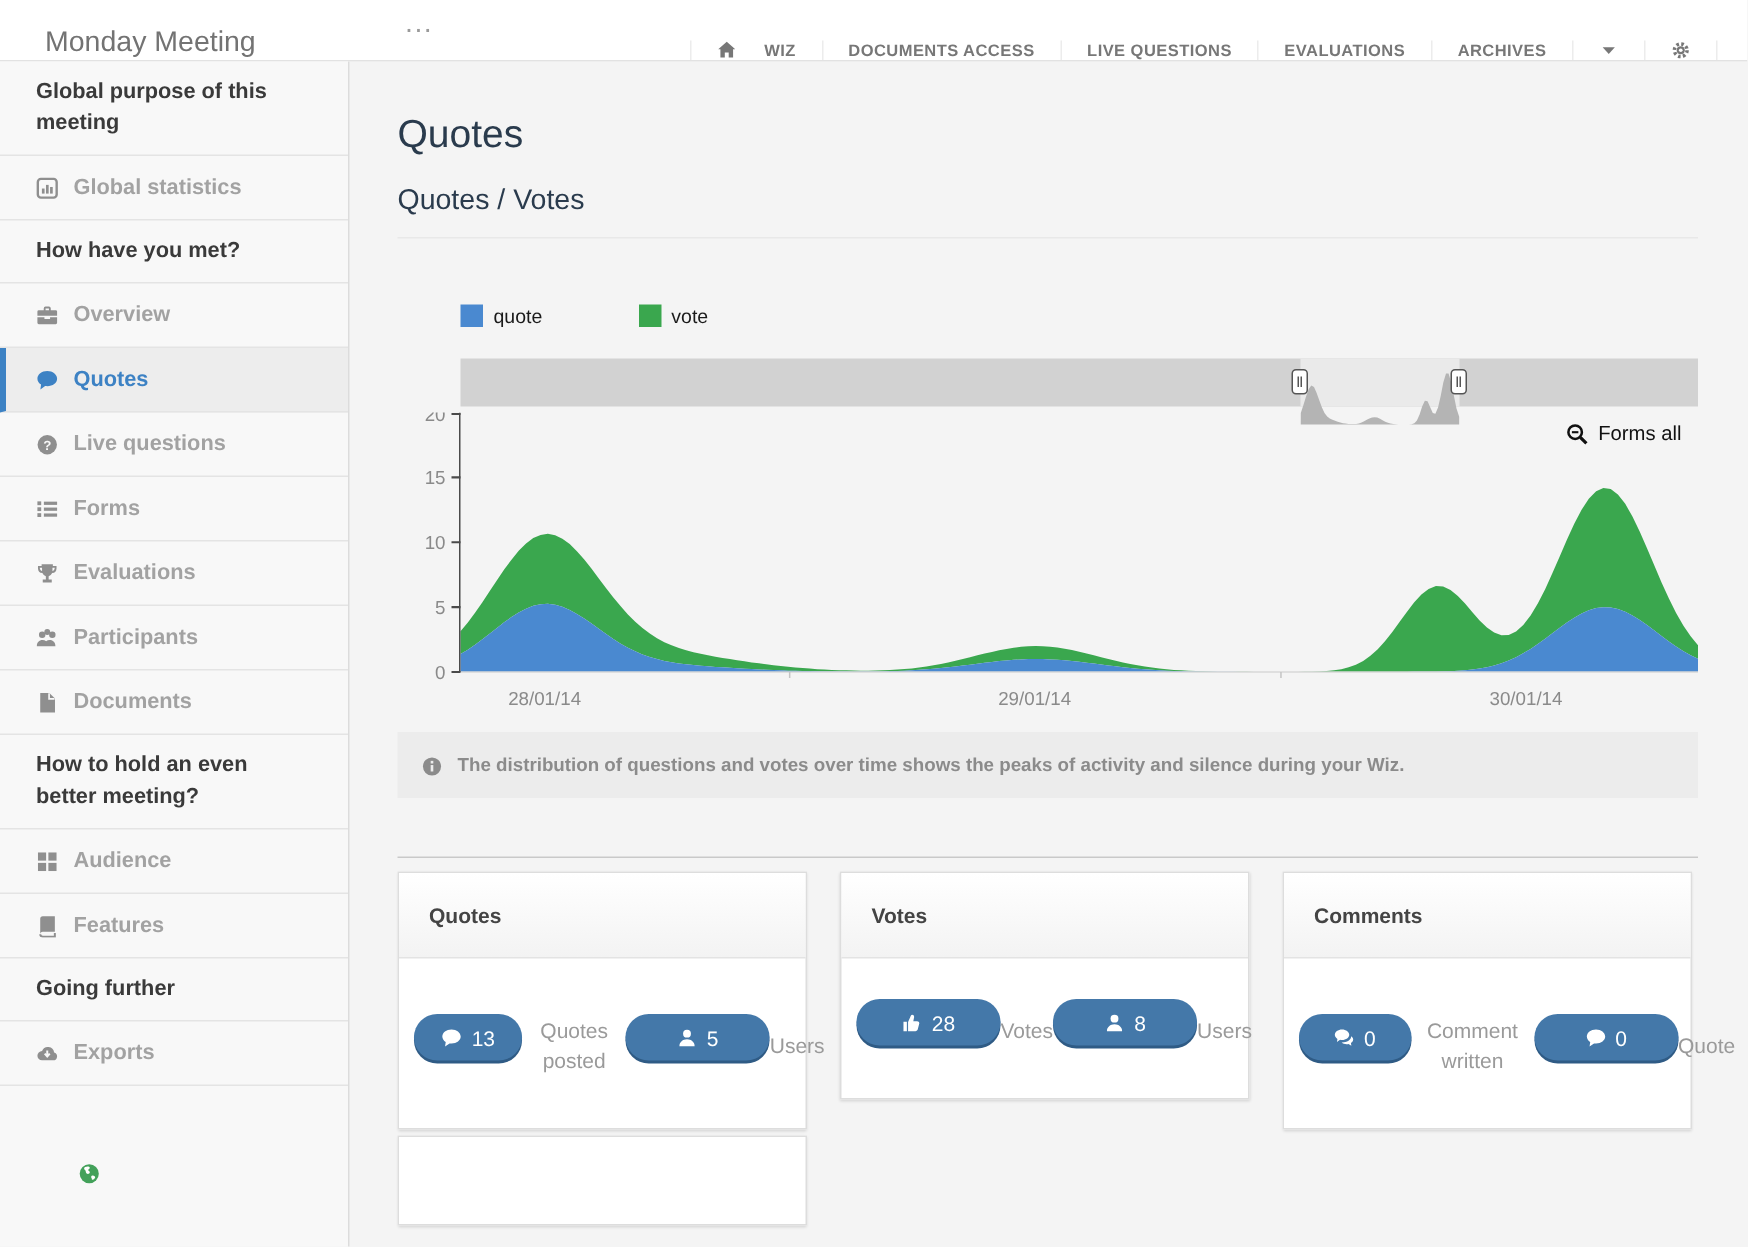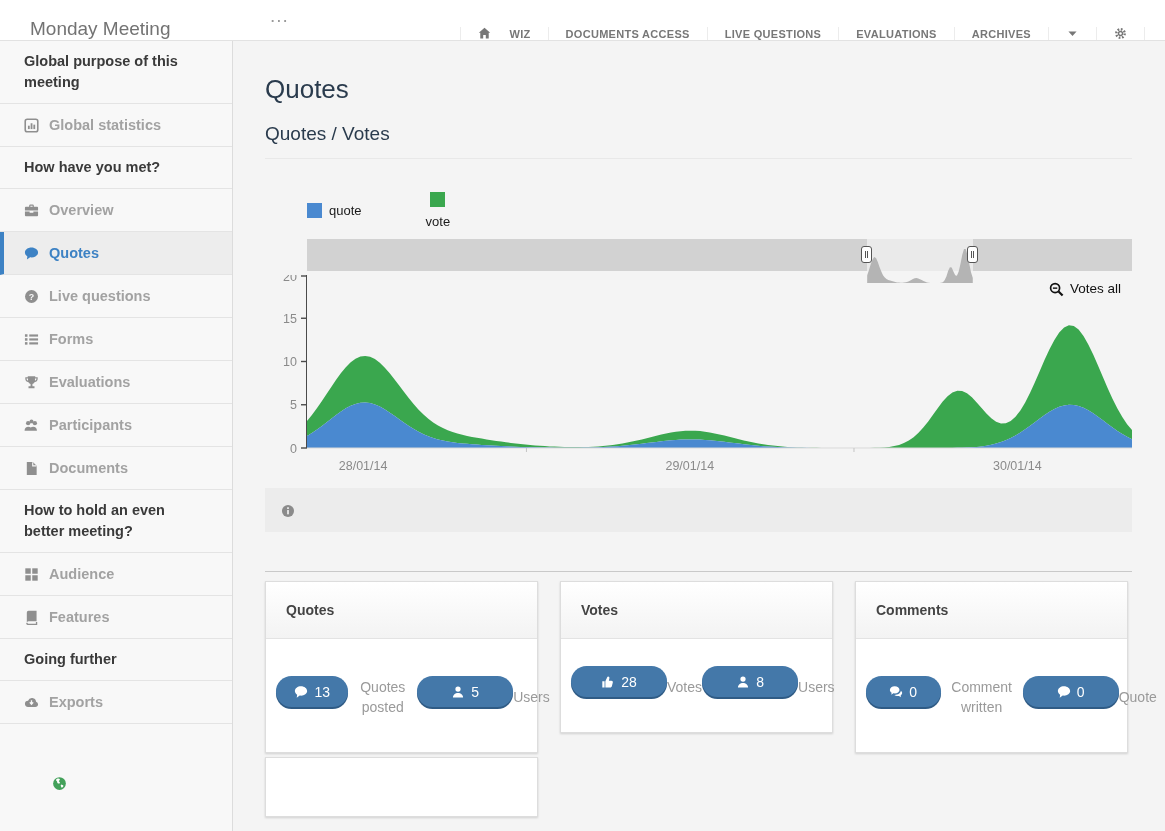--- a/index.html
+++ b/index.html
@@ -36,21 +36,21 @@
   
   .main { position:absolute; left:233px; top:41px; width:932px; height:790px;
     padding:0 33px 0 32px; overflow:hidden; }
   h1.page-title { margin-top:33px; font-size:26px; font-weight:400; color:#2a3b4d; }
   h2.section-title { margin-top:18px; font-size:19px; font-weight:400; color:#2a3b4d;
     padding-bottom:13px; border-bottom:1px solid #e8e8e8; }
 
   .chartwrap { position:relative; margin-top:38px; }
   .legend { padding-top:6px; padding-left:42px; display:flex; align-items:center; height:21px; }
   .legend-item { display:flex; align-items:center; gap:7px; font-size:13px; color:#1a1a1a; }
-  .legend-item + .legend-item { margin-left:64px;flex-direction:column; }
+  .legend-item + .legend-item { margin-left:64px; }
   .legend-swatch { width:15px; height:15px; display:inline-block; }
 
   .slider { position:relative; margin-left:42px; margin-top:21px; width:825px; height:32px; background:#d2d2d2; }
   .slider .win { position:absolute; top:0; height:32px; background:#eaeaea; }
   .slider svg { position:absolute; left:0; top:0; overflow:visible; pointer-events:none; }
   .handle { position:absolute; top:7px; width:11px; height:17px; background:#fff;
     border:1px solid #555; border-radius:3px; cursor:ew-resize; }
   .handle:before, .handle:after { content:""; position:absolute; top:4px; bottom:4px; width:1px; background:#555; }
   .handle:before { left:3px; } .handle:after { right:3px; }
 
@@ -239,21 +239,21 @@
       <div class="handle" id="handle-left" style="left: 554.175px;"></div>
       <div class="handle" id="handle-right" style="left: 659.775px;"></div>
     </div>
 
     <div class="showall">
       <span id="zoomout-icon-slot"><svg class="ic " viewBox="0 0 16 16">
             <circle cx="6.5" cy="6.5" r="4.8" fill="none" stroke="currentColor" stroke-width="1.8"></circle>
             <rect x="4.2" y="5.8" width="4.6" height="1.5"></rect>
             <path d="M10.2 10.2 14.5 14.5" stroke="currentColor" stroke-width="2.3"></path>
           </svg></span>
-      <span>Votes all</span>
+      <span>Forms all</span>
     </div>
 
     <svg class="chart-svg" id="chart" width="867" height="203">
         <path d="M42.0,145.9 L46.9,140.0 L51.7,133.5 L56.6,126.5 L61.4,119.2 L66.3,111.9 L71.1,104.7 L76.0,98.1 L80.8,92.2 L85.7,87.3 L90.5,83.7 L95.4,81.6 L100.2,80.9 L105.1,81.8 L109.9,84.1 L114.8,87.7 L119.6,92.5 L124.5,98.0 L129.4,104.2 L134.2,110.6 L139.1,117.1 L143.9,123.3 L148.8,129.2 L153.6,134.7 L158.5,139.5 L163.3,143.7 L168.2,147.4 L173.0,150.5 L177.9,153.1 L182.7,155.2 L187.6,157.0 L192.4,158.5 L197.3,159.8 L202.1,160.9 L207.0,161.9 L211.9,162.8 L216.7,163.6 L221.6,164.4 L226.4,165.2 L231.3,165.9 L236.1,166.6 L241.0,167.2 L245.8,167.9 L250.7,168.5 L255.5,169.0 L260.4,169.5 L265.2,170.0 L270.1,170.4 L274.9,170.7 L279.8,171.1 L284.6,171.4 L289.5,171.6 L294.4,171.8 L299.2,171.9 L304.1,172.0 L308.9,172.1 L313.8,172.1 L318.6,172.0 L323.5,171.9 L328.3,171.7 L333.2,171.4 L338.0,171.0 L342.9,170.6 L347.7,170.0 L352.6,169.3 L357.4,168.5 L362.3,167.6 L367.1,166.6 L372.0,165.5 L376.9,164.4 L381.7,163.2 L386.6,161.9 L391.4,160.7 L396.3,159.6 L401.1,158.5 L406.0,157.6 L410.8,156.8 L415.7,156.2 L420.5,155.8 L425.4,155.7 L430.2,155.8 L435.1,156.1 L439.9,156.7 L444.8,157.5 L449.6,158.4 L454.5,159.5 L459.4,160.6 L464.2,161.8 L469.1,163.1 L473.9,164.3 L478.8,165.5 L483.6,166.6 L488.5,167.6 L493.3,168.5 L498.2,169.3 L503.0,170.0 L507.9,170.6 L512.7,171.1 L517.6,171.6 L522.4,171.9 L527.3,172.2 L532.1,172.4 L537.0,172.5 L541.9,172.7 L546.7,172.8 L551.6,172.8 L556.4,172.9 L561.3,172.9 L566.1,172.9 L571.0,173.0 L575.8,173.0 L580.7,173.0 L585.5,173.0 L590.4,173.0 L595.2,173.0 L600.1,173.0 L604.9,172.9 L609.8,172.8 L614.6,172.7 L619.5,172.4 L624.4,171.9 L629.2,171.1 L634.1,169.9 L638.9,168.1 L643.8,165.6 L648.6,162.2 L653.5,157.8 L658.3,152.5 L663.2,146.4 L668.0,139.7 L672.9,133.0 L677.7,126.6 L682.6,121.3 L687.4,117.6 L692.3,115.7 L697.1,116.0 L702.0,118.3 L706.9,122.3 L711.7,127.4 L716.6,133.1 L721.4,138.6 L726.3,143.3 L731.1,146.7 L736.0,148.5 L740.8,148.3 L745.7,146.0 L750.5,141.7 L755.4,135.4 L760.2,127.4 L765.1,117.8 L769.9,107.2 L774.8,96.0 L779.6,84.8 L784.5,74.2 L789.4,64.9 L794.2,57.5 L799.1,52.5 L803.9,50.3 L808.8,51.0 L813.6,54.6 L818.5,60.9 L823.3,69.4 L828.2,79.5 L833.0,90.5 L837.9,102.0 L842.7,113.3 L847.6,124.0 L852.4,133.6 L857.3,142.1 L862.1,149.2 L867.0,155.1 L867.0,164.2 L862.1,161.8 L857.3,159.1 L852.4,156.0 L847.6,152.6 L842.7,149.0 L837.9,145.3 L833.0,141.7 L828.2,138.3 L823.3,135.3 L818.5,132.8 L813.6,131.0 L808.8,130.0 L803.9,129.8 L799.1,130.4 L794.2,131.8 L789.4,134.0 L784.5,136.8 L779.6,140.0 L774.8,143.5 L769.9,147.2 L765.1,150.8 L760.2,154.3 L755.4,157.6 L750.5,160.5 L745.7,163.1 L740.8,165.3 L736.0,167.1 L731.1,168.6 L726.3,169.8 L721.4,170.7 L716.6,171.4 L711.7,171.9 L706.9,172.2 L702.0,172.5 L697.1,172.7 L692.3,172.8 L687.4,172.9 L682.6,172.9 L677.7,172.9 L672.9,173.0 L668.0,173.0 L663.2,173.0 L658.3,173.0 L653.5,173.0 L648.6,173.0 L643.8,173.0 L638.9,173.0 L634.1,173.0 L629.2,173.0 L624.4,173.0 L619.5,173.0 L614.6,173.0 L609.8,173.0 L604.9,173.0 L600.1,173.0 L595.2,173.0 L590.4,173.0 L585.5,173.0 L580.7,173.0 L575.8,173.0 L571.0,173.0 L566.1,173.0 L561.3,173.0 L556.4,172.9 L551.6,172.9 L546.7,172.9 L541.9,172.8 L537.0,172.8 L532.1,172.7 L527.3,172.6 L522.4,172.4 L517.6,172.3 L512.7,172.1 L507.9,171.8 L503.0,171.5 L498.2,171.2 L493.3,170.8 L488.5,170.3 L483.6,169.8 L478.8,169.2 L473.9,168.6 L469.1,168.0 L464.2,167.4 L459.4,166.8 L454.5,166.2 L449.6,165.7 L444.8,165.2 L439.9,164.9 L435.1,164.6 L430.2,164.4 L425.4,164.4 L420.5,164.4 L415.7,164.6 L410.8,164.9 L406.0,165.3 L401.1,165.7 L396.3,166.3 L391.4,166.9 L386.6,167.5 L381.7,168.1 L376.9,168.7 L372.0,169.3 L367.1,169.8 L362.3,170.3 L357.4,170.8 L352.6,171.2 L347.7,171.5 L342.9,171.8 L338.0,172.1 L333.2,172.3 L328.3,172.4 L323.5,172.6 L318.6,172.6 L313.8,172.7 L308.9,172.7 L304.1,172.8 L299.2,172.7 L294.4,172.7 L289.5,172.7 L284.6,172.6 L279.8,172.5 L274.9,172.4 L270.1,172.3 L265.2,172.2 L260.4,172.1 L255.5,171.9 L250.7,171.7 L245.8,171.5 L241.0,171.3 L236.1,171.0 L231.3,170.8 L226.4,170.5 L221.6,170.2 L216.7,169.9 L211.9,169.6 L207.0,169.2 L202.1,168.8 L197.3,168.4 L192.4,167.9 L187.6,167.3 L182.7,166.5 L177.9,165.6 L173.0,164.4 L168.2,163.0 L163.3,161.3 L158.5,159.2 L153.6,156.8 L148.8,154.1 L143.9,151.0 L139.1,147.7 L134.2,144.2 L129.4,140.7 L124.5,137.4 L119.6,134.3 L114.8,131.6 L109.9,129.5 L105.1,128.1 L100.2,127.5 L95.4,127.8 L90.5,128.9 L85.7,130.8 L80.8,133.3 L76.0,136.4 L71.1,139.9 L66.3,143.7 L61.4,147.5 L56.6,151.2 L51.7,154.8 L46.9,158.1 L42.0,161.0Z" fill="#3aa74e"></path>
         <path d="M42,173 L42.0,161.0 L46.9,158.1 L51.7,154.8 L56.6,151.2 L61.4,147.5 L66.3,143.7 L71.1,139.9 L76.0,136.4 L80.8,133.3 L85.7,130.8 L90.5,128.9 L95.4,127.8 L100.2,127.5 L105.1,128.1 L109.9,129.5 L114.8,131.6 L119.6,134.3 L124.5,137.4 L129.4,140.7 L134.2,144.2 L139.1,147.7 L143.9,151.0 L148.8,154.1 L153.6,156.8 L158.5,159.2 L163.3,161.3 L168.2,163.0 L173.0,164.4 L177.9,165.6 L182.7,166.5 L187.6,167.3 L192.4,167.9 L197.3,168.4 L202.1,168.8 L207.0,169.2 L211.9,169.6 L216.7,169.9 L221.6,170.2 L226.4,170.5 L231.3,170.8 L236.1,171.0 L241.0,171.3 L245.8,171.5 L250.7,171.7 L255.5,171.9 L260.4,172.1 L265.2,172.2 L270.1,172.3 L274.9,172.4 L279.8,172.5 L284.6,172.6 L289.5,172.7 L294.4,172.7 L299.2,172.7 L304.1,172.8 L308.9,172.7 L313.8,172.7 L318.6,172.6 L323.5,172.6 L328.3,172.4 L333.2,172.3 L338.0,172.1 L342.9,171.8 L347.7,171.5 L352.6,171.2 L357.4,170.8 L362.3,170.3 L367.1,169.8 L372.0,169.3 L376.9,168.7 L381.7,168.1 L386.6,167.5 L391.4,166.9 L396.3,166.3 L401.1,165.7 L406.0,165.3 L410.8,164.9 L415.7,164.6 L420.5,164.4 L425.4,164.4 L430.2,164.4 L435.1,164.6 L439.9,164.9 L444.8,165.2 L449.6,165.7 L454.5,166.2 L459.4,166.8 L464.2,167.4 L469.1,168.0 L473.9,168.6 L478.8,169.2 L483.6,169.8 L488.5,170.3 L493.3,170.8 L498.2,171.2 L503.0,171.5 L507.9,171.8 L512.7,172.1 L517.6,172.3 L522.4,172.4 L527.3,172.6 L532.1,172.7 L537.0,172.8 L541.9,172.8 L546.7,172.9 L551.6,172.9 L556.4,172.9 L561.3,173.0 L566.1,173.0 L571.0,173.0 L575.8,173.0 L580.7,173.0 L585.5,173.0 L590.4,173.0 L595.2,173.0 L600.1,173.0 L604.9,173.0 L609.8,173.0 L614.6,173.0 L619.5,173.0 L624.4,173.0 L629.2,173.0 L634.1,173.0 L638.9,173.0 L643.8,173.0 L648.6,173.0 L653.5,173.0 L658.3,173.0 L663.2,173.0 L668.0,173.0 L672.9,173.0 L677.7,172.9 L682.6,172.9 L687.4,172.9 L692.3,172.8 L697.1,172.7 L702.0,172.5 L706.9,172.2 L711.7,171.9 L716.6,171.4 L721.4,170.7 L726.3,169.8 L731.1,168.6 L736.0,167.1 L740.8,165.3 L745.7,163.1 L750.5,160.5 L755.4,157.6 L760.2,154.3 L765.1,150.8 L769.9,147.2 L774.8,143.5 L779.6,140.0 L784.5,136.8 L789.4,134.0 L794.2,131.8 L799.1,130.4 L803.9,129.8 L808.8,130.0 L813.6,131.0 L818.5,132.8 L823.3,135.3 L828.2,138.3 L833.0,141.7 L837.9,145.3 L842.7,149.0 L847.6,152.6 L852.4,156.0 L857.3,159.1 L862.1,161.8 L867.0,164.2 L867,173Z" fill="#4a89d0"></path>
         <line x1="42" y1="173" x2="867" y2="173" stroke="#d9d9d9" stroke-width="1"></line>
         <line x1="41.5" y1="0" x2="41.5" y2="173" stroke="#4a4a4a" stroke-width="1"></line>
         <line x1="36" y1="173" x2="42" y2="173" stroke="#4a4a4a" stroke-width="1.4"></line>
         <text x="32" y="177.5" text-anchor="end" font-size="12.5" fill="#8a8a8a">0</text>
         <line x1="36" y1="129.75" x2="42" y2="129.75" stroke="#4a4a4a" stroke-width="1.4"></line>
@@ -271,20 +271,21 @@
         <text x="752.325" y="195" text-anchor="middle" font-size="12.5" fill="#8a8a8a">30/01/14</text>
       </svg>
   </div>
 
   <div class="note">
     <span id="info-icon-slot"><svg class="ic " viewBox="0 0 16 16">
           <circle cx="8" cy="8" r="6.9"></circle>
           <rect x="7" y="6.9" width="2" height="4.9" fill="#ececec"></rect>
           <rect x="7" y="3.7" width="2" height="2" fill="#ececec"></rect>
         </svg></span>
+    <span>The distribution of questions and votes over time shows the peaks of activity and silence during your Wiz.</span>
   </div>
 
   <hr class="divider">
 
   <div class="cards" id="cards">
       <div class="col">
         <div class="card">
           <div class="card-header">Quotes</div>
           <div class="card-body">
             <div class="stat">

